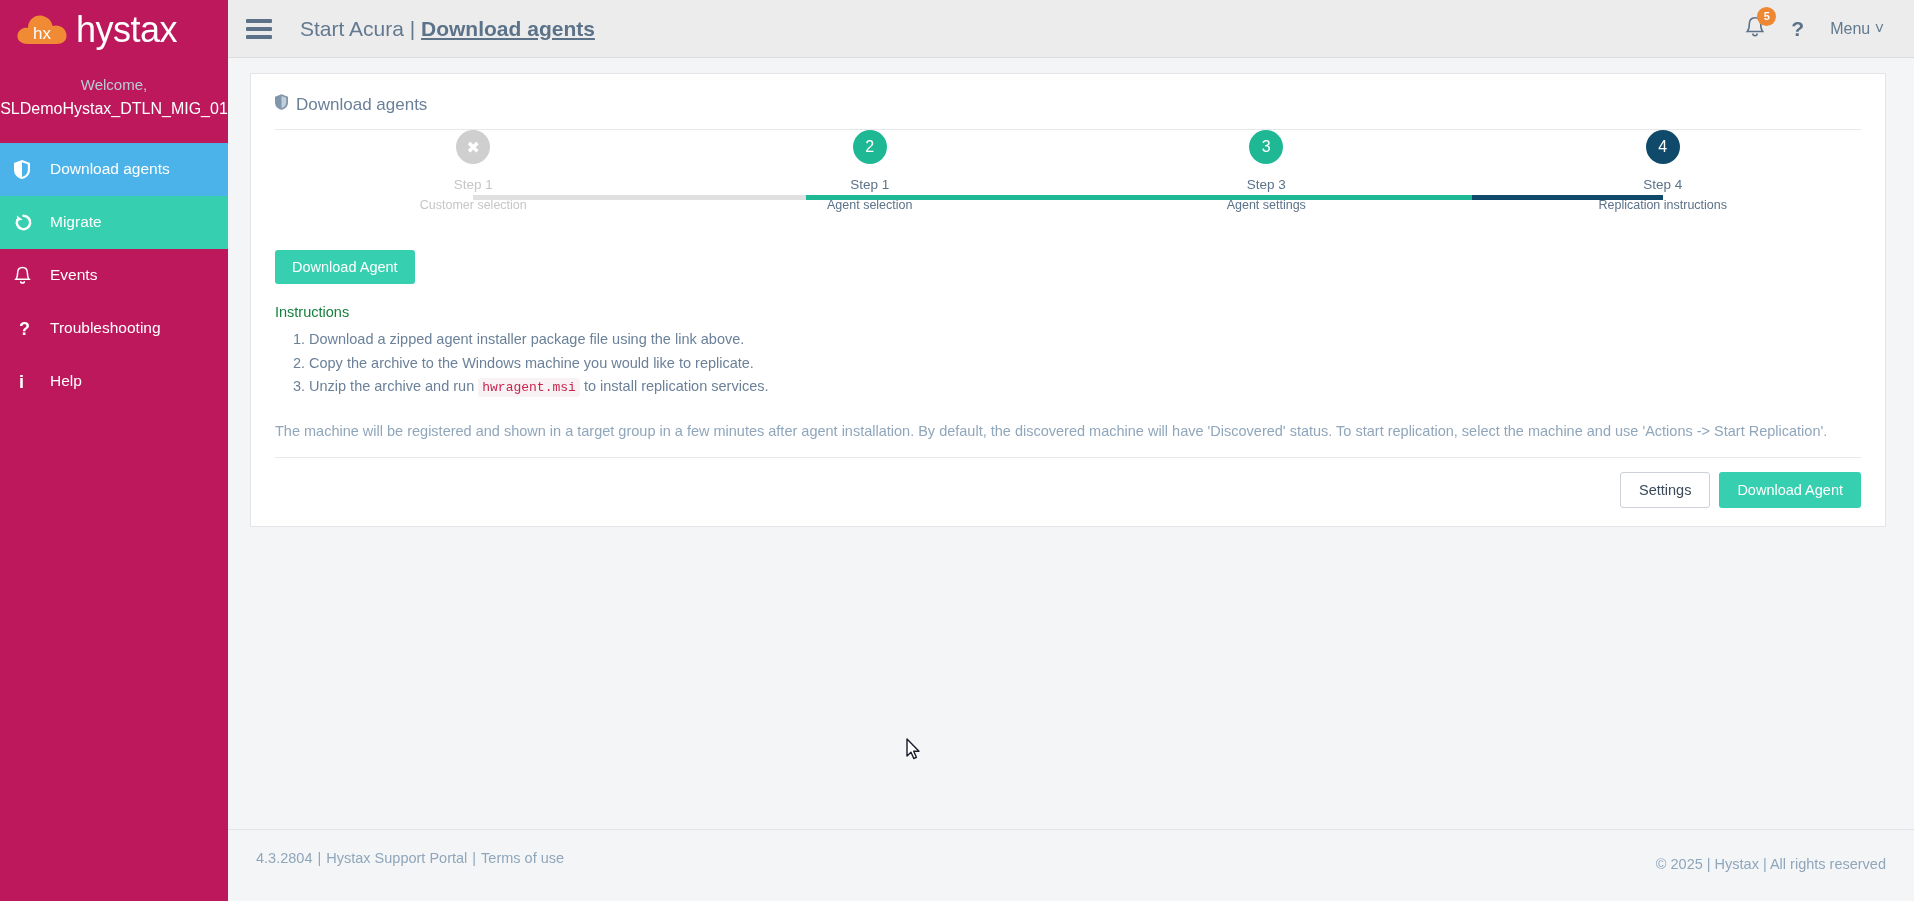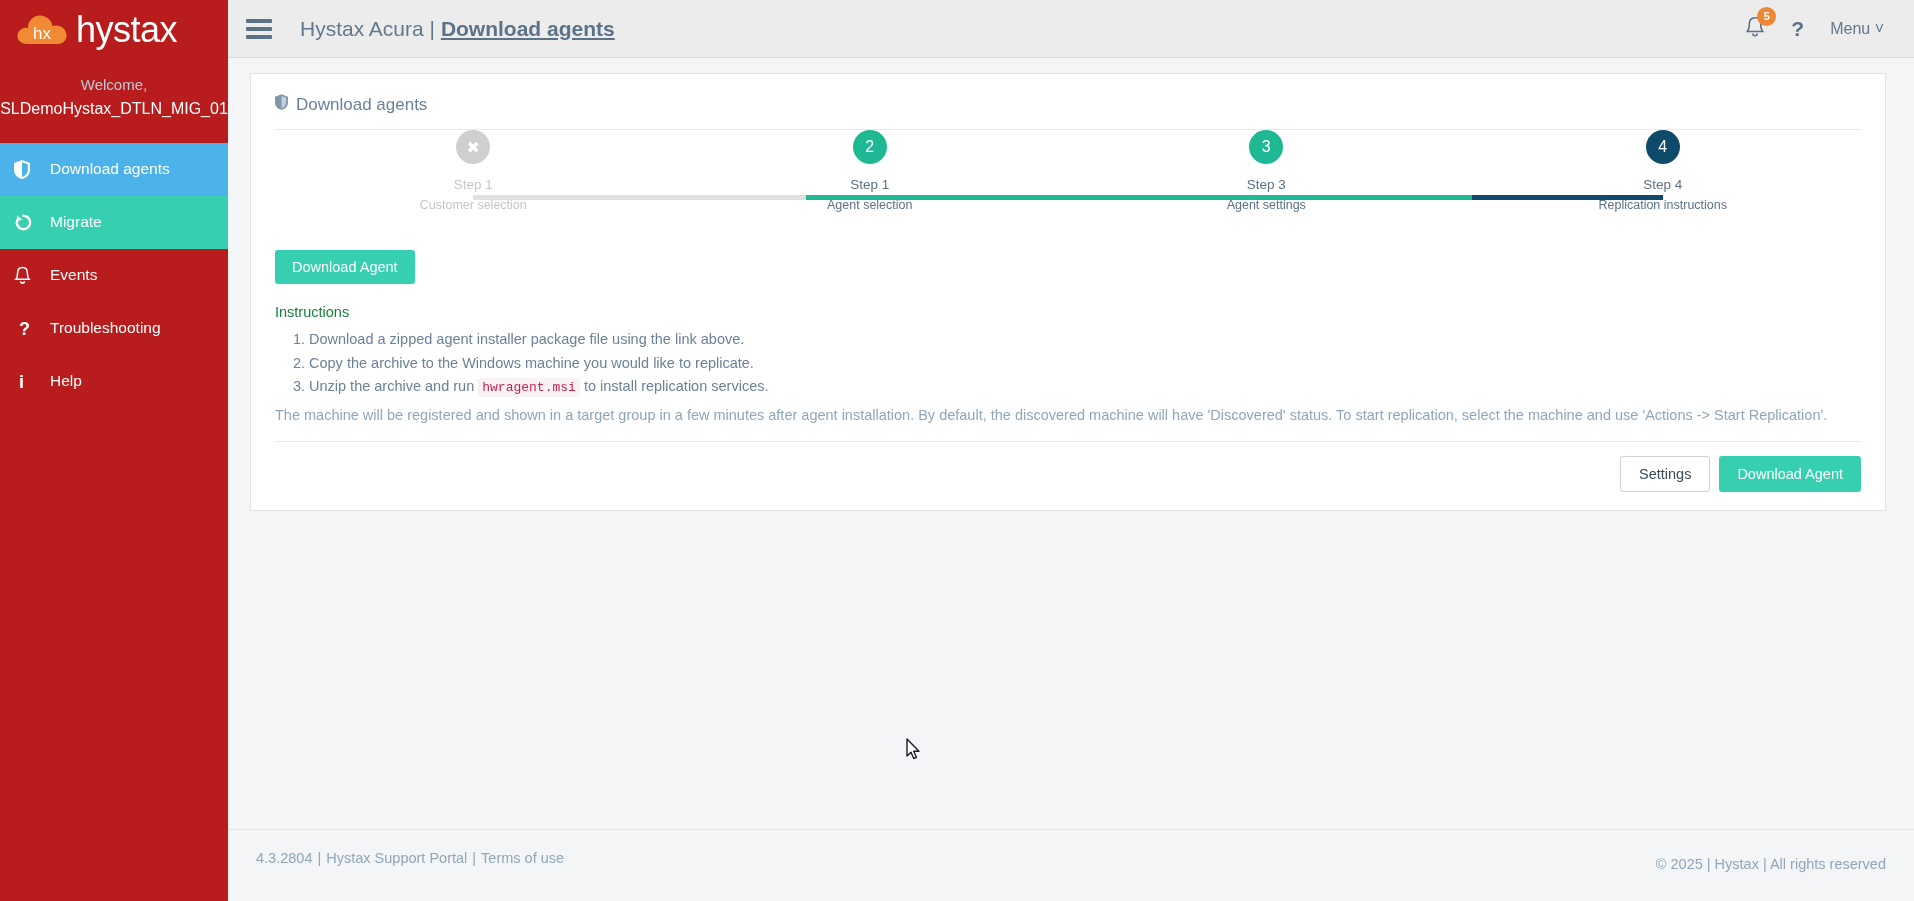--- a/index.html
+++ b/index.html
@@ -8,21 +8,21 @@
     font-family: "Liberation Sans", sans-serif;
     background: #f4f5f7;
     overflow: hidden;
   }
   #app { position: relative; width: 1914px; height: 901px; }
 
   
   .sidebar {
     position: absolute; left: 0; top: 0;
     width: 228px; height: 901px;
-    background: #b91c1c;
+    background: #be185d;
   }
   .logo-wrap {
     height: 60px; display: flex; align-items: center;
     padding-left: 14px;
   }
   .logo-cloud {
     position: relative; width: 58px; height: 40px; flex: none;
   }
   .logo-cloud svg { display: block; }
   .logo-text {
@@ -139,21 +139,21 @@
   }
   .instr-h { margin-top: 20px; font-size: 14.5px; color: #15803d; }
   ol.instr { margin: 10px 0 0 34px; color: #6b8199; font-size: 14.5px; }
   ol.instr li { margin-bottom: 4px; line-height: 1.35; }
   code.msi {
     font-family: "Liberation Mono", monospace; font-size: 13px;
     color: #c7254e; background: #f9f2f4; padding: 2px 4px;
     border-radius: 3px;
   }
   .note {
-    margin-top: 8px; font-size: 14.5px; color: #8fa6bb; line-height: 1.4;
+    margin-top: 24px; font-size: 14.5px; color: #8fa6bb; line-height: 1.4;
   }
   .foot-sep { margin: 16px 0 0 0; border-top: 1px solid #e6e8ea; }
   .actions {
     display: flex; justify-content: flex-end; gap: 9px;
     padding: 14px 0 18px 0;
   }
   .btn-prev {
     background: #ffffff; border: 1px solid #ccd2d8; border-radius: 3px;
     padding: 9px 18px; font-size: 14.5px; color: #3b4a59; cursor: pointer;
     font-family: "Liberation Sans", sans-serif;
@@ -255,21 +255,21 @@
     </div>
   </div>
 
   <div class="header">
     <div class="burger">
       <span></span>
         <span></span>
         <span></span>
     </div>
     <div class="crumb">
-      <span>Hystax Acura</span>
+      <span>Start Acura</span>
       <span>|</span>
       <span class="cur">Download agents</span>
     </div>
     <div class="hdr-right">
       <div class="bell-wrap">
         <svg width="20" height="22" viewBox="0 0 18 20">
             <path d="M9 1.5 C12.3 1.5 14.2 4 14.2 7.5 C14.2 12 16 14 16 14 H2 C2 14 3.8 12 3.8 7.5 C3.8 4 5.7 1.5 9 1.5 Z" fill="none" stroke="#5b7289" stroke-width="1.4"></path>
             <path d="M7 16 A2 2 0 0 0 11 16" fill="none" stroke="#5b7289" stroke-width="1.4"></path>
           </svg>
         <span class="badge">5</span>

